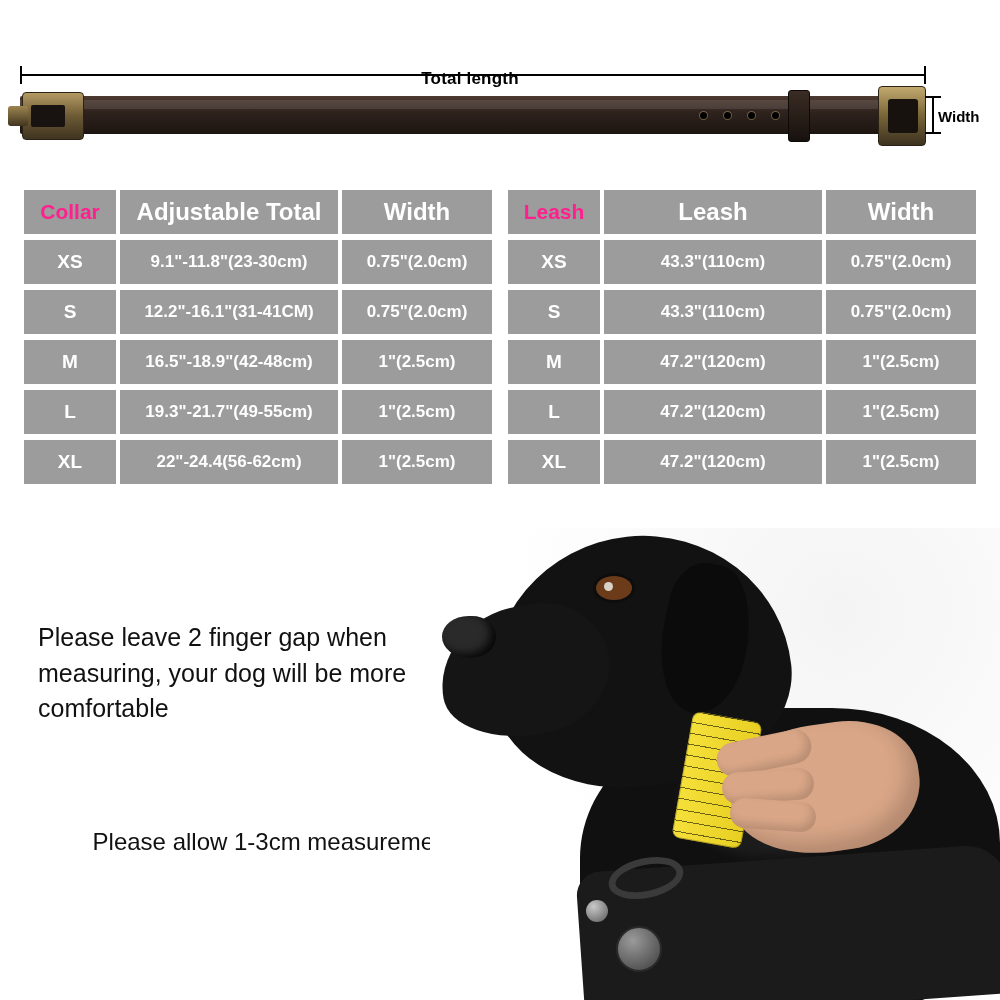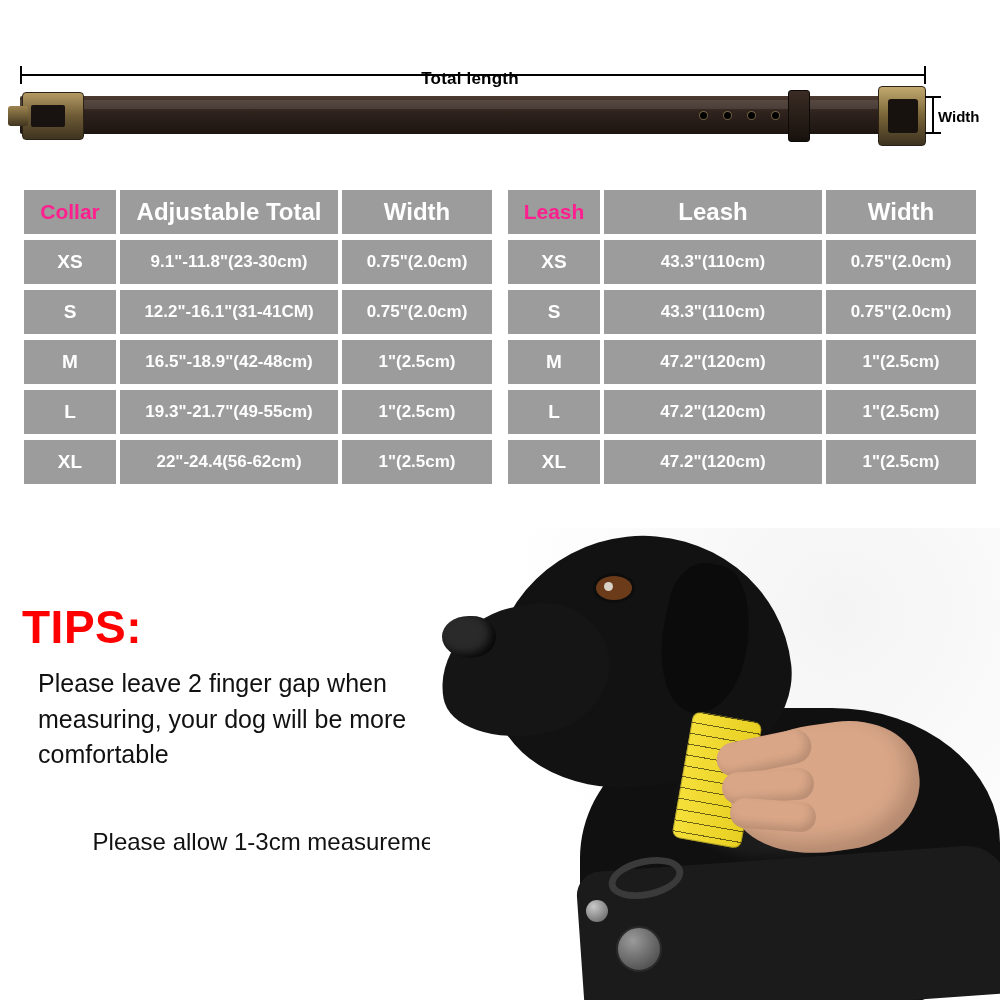--- a/index.html
+++ b/index.html
@@ -454,21 +454,20 @@
       <tr>
         <td class="size-cell">XL</td>
         <td>47.2"(120cm)</td>
         <td class="wid-cell">1"(2.5cm)</td>
       </tr>
     </tbody>
   </table>
 </div>
 
 <div class="tips-block">
-  <div class="tips-title">TIPS:</div>
   <p class="tips-text">Please leave 2 finger gap when measuring, your dog will be more comfortable</p>
 </div>
 
 <div class="note-block">
   <p class="note-text">Please allow 1-3cm  measurement error</p>
 </div>
 
 <div class="photo">
   <div class="photo-bg"></div>
   <div class="dog-body"></div>

